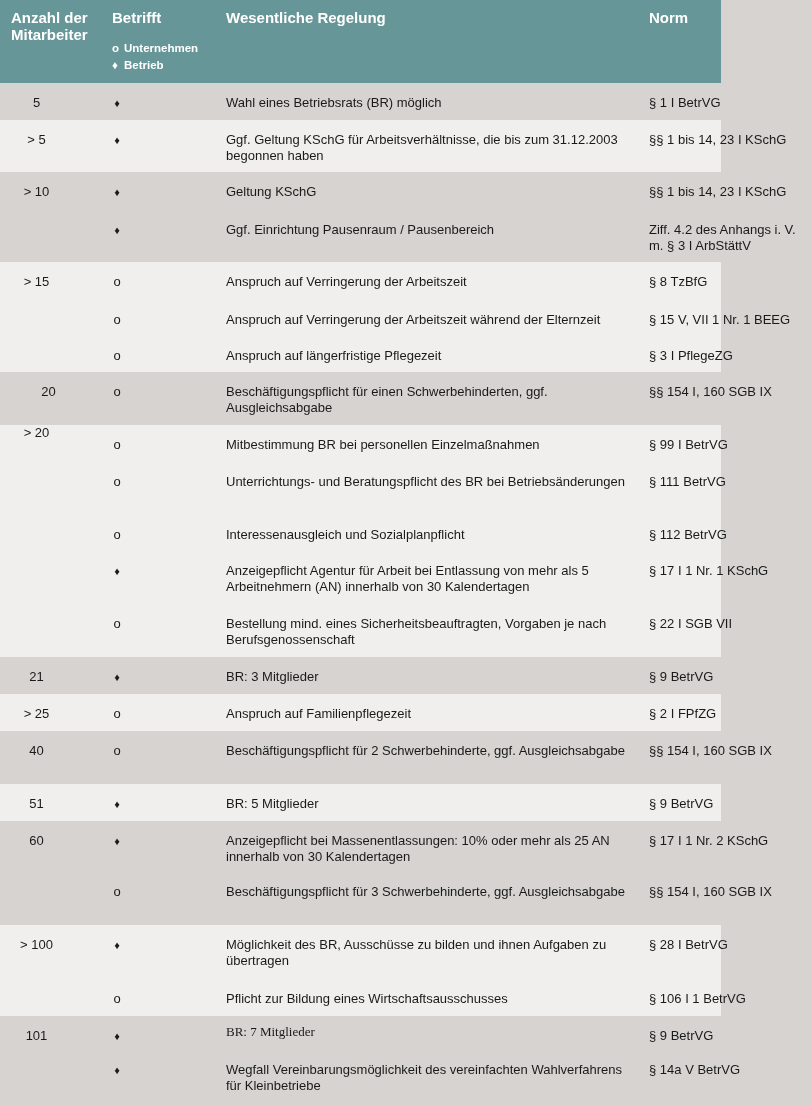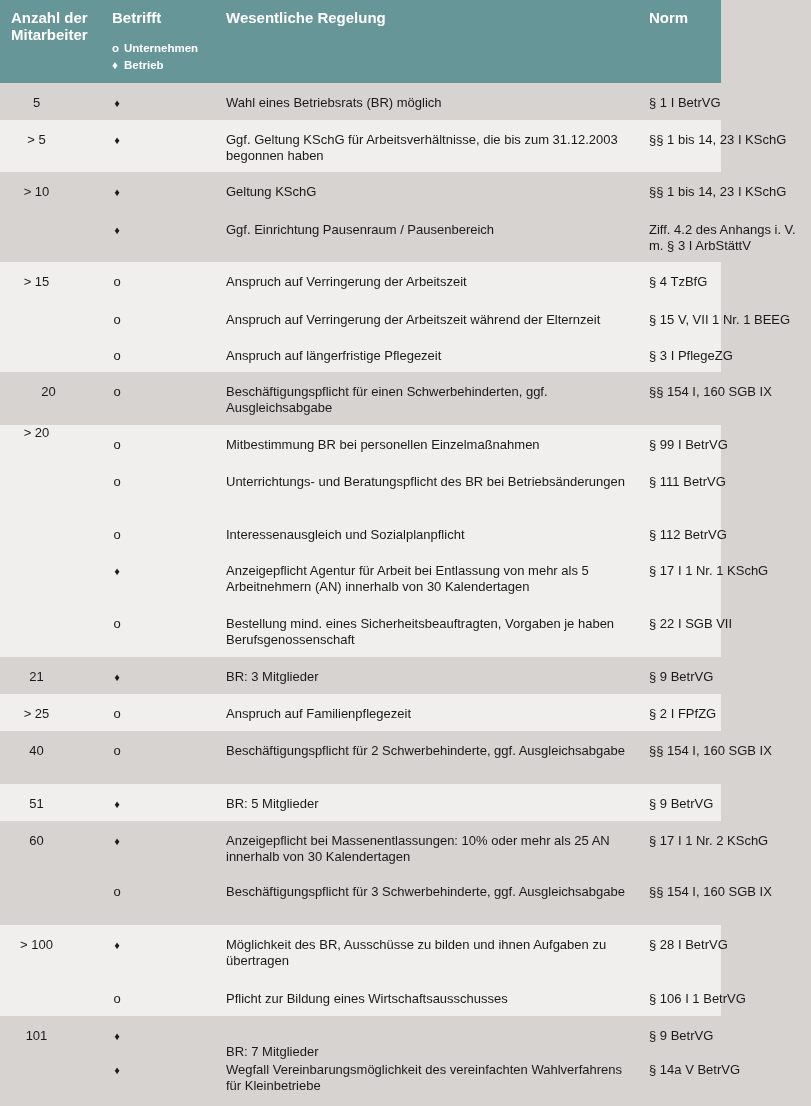--- a/index.html
+++ b/index.html
@@ -75,21 +75,21 @@
         <div class="cell c-text" style="top: 12px;">Geltung KSchG</div>
         <div class="cell c-norm" style="top: 12px;">§§ 1 bis 14, 23 I KSchG</div>
         <div class="cell c-sym sym-diamond" style="top: 50px;">♦</div>
         <div class="cell c-text" style="top: 50px;">Ggf. Einrichtung Pausenraum / Pausenbereich</div>
         <div class="cell c-norm" style="top: 50px;">Ziff. 4.2 des Anhangs i. V. m. § 3 I ArbStättV</div>
       </div>
       <div class="group light" style="height: 110px;">
         <div class="cell c-count" style="top: 12px;">&gt; 15</div>
         <div class="cell c-sym sym-circle" style="top: 12px;">o</div>
         <div class="cell c-text" style="top: 12px;">Anspruch auf Verringerung der Arbeitszeit</div>
-        <div class="cell c-norm" style="top: 12px;">§ 4 TzBfG</div>
+        <div class="cell c-norm" style="top: 12px;">§ 8 TzBfG</div>
         <div class="cell c-sym sym-circle" style="top: 50px;">o</div>
         <div class="cell c-text" style="top: 50px;">Anspruch auf Verringerung der Arbeitszeit während der Elternzeit</div>
         <div class="cell c-norm" style="top: 50px;">§ 15 V, VII 1 Nr. 1 BEEG</div>
         <div class="cell c-sym sym-circle" style="top: 86px;">o</div>
         <div class="cell c-text" style="top: 86px;">Anspruch auf längerfristige Pflegezeit</div>
         <div class="cell c-norm" style="top: 86px;">§ 3 I PflegeZG</div>
       </div>
       <div class="group dark" style="height: 53px;">
         <div class="cell c-count" style="top: 12px; margin-left: 12px;">20</div>
         <div class="cell c-sym sym-circle" style="top: 12px;">o</div>
@@ -104,21 +104,21 @@
         <div class="cell c-sym sym-circle" style="top: 49px;">o</div>
         <div class="cell c-text" style="top: 49px;">Unterrichtungs- und Beratungspflicht des BR bei Betriebsänderungen</div>
         <div class="cell c-norm" style="top: 49px;">§ 111 BetrVG</div>
         <div class="cell c-sym sym-circle" style="top: 102px;">o</div>
         <div class="cell c-text" style="top: 102px;">Interessenausgleich und Sozialplanpflicht</div>
         <div class="cell c-norm" style="top: 102px;">§ 112 BetrVG</div>
         <div class="cell c-sym sym-diamond" style="top: 138px;">♦</div>
         <div class="cell c-text" style="top: 138px;">Anzeigepflicht Agentur für Arbeit bei Entlassung von mehr als 5 Arbeitnehmern (AN) innerhalb von 30 Kalendertagen</div>
         <div class="cell c-norm" style="top: 138px;">§ 17 I 1 Nr. 1 KSchG</div>
         <div class="cell c-sym sym-circle" style="top: 191px;">o</div>
-        <div class="cell c-text" style="top: 191px;">Bestellung mind. eines Sicherheitsbeauftragten, Vorgaben je haben Berufsgenossenschaft</div>
+        <div class="cell c-text" style="top: 191px;">Bestellung mind. eines Sicherheitsbeauftragten, Vorgaben je nach Berufsgenossenschaft</div>
         <div class="cell c-norm" style="top: 191px;">§ 22 I SGB VII</div>
       </div>
       <div class="group dark" style="height: 37px;">
         <div class="cell c-count" style="top: 12px;">21</div>
         <div class="cell c-sym sym-diamond" style="top: 12px;">♦</div>
         <div class="cell c-text" style="top: 12px;">BR: 3 Mitglieder</div>
         <div class="cell c-norm" style="top: 12px;">§ 9 BetrVG</div>
       </div>
       <div class="group light" style="height: 37px;">
         <div class="cell c-count" style="top: 12px;">&gt; 25</div>
@@ -152,20 +152,20 @@
         <div class="cell c-sym sym-diamond" style="top: 12px;">♦</div>
         <div class="cell c-text" style="top: 12px;">Möglichkeit des BR, Ausschüsse zu bilden und ihnen Aufgaben zu übertragen</div>
         <div class="cell c-norm" style="top: 12px;">§ 28 I BetrVG</div>
         <div class="cell c-sym sym-circle" style="top: 66px;">o</div>
         <div class="cell c-text" style="top: 66px;">Pflicht zur Bildung eines Wirtschaftsausschusses</div>
         <div class="cell c-norm" style="top: 66px;">§ 106 I 1 BetrVG</div>
       </div>
       <div class="group dark" style="height: 90px;">
         <div class="cell c-count" style="top: 12px;">101</div>
         <div class="cell c-sym sym-diamond" style="top: 12px;">♦</div>
-        <div class="cell c-text" style="top: 28px;">BR: 7 Mitglieder</div>
+        <div class="cell c-text" style="top: 8px; font-family: Liberation Serif, serif;">BR: 7 Mitglieder</div>
         <div class="cell c-norm" style="top: 12px;">§ 9 BetrVG</div>
         <div class="cell c-sym sym-diamond" style="top: 46px;">♦</div>
         <div class="cell c-text" style="top: 46px;">Wegfall Vereinbarungsmöglichkeit des vereinfachten Wahlverfahrens für Kleinbetriebe</div>
         <div class="cell c-norm" style="top: 46px;">§ 14a V BetrVG</div>
       </div>
     </div>
 </div>
 
 </body></html>

